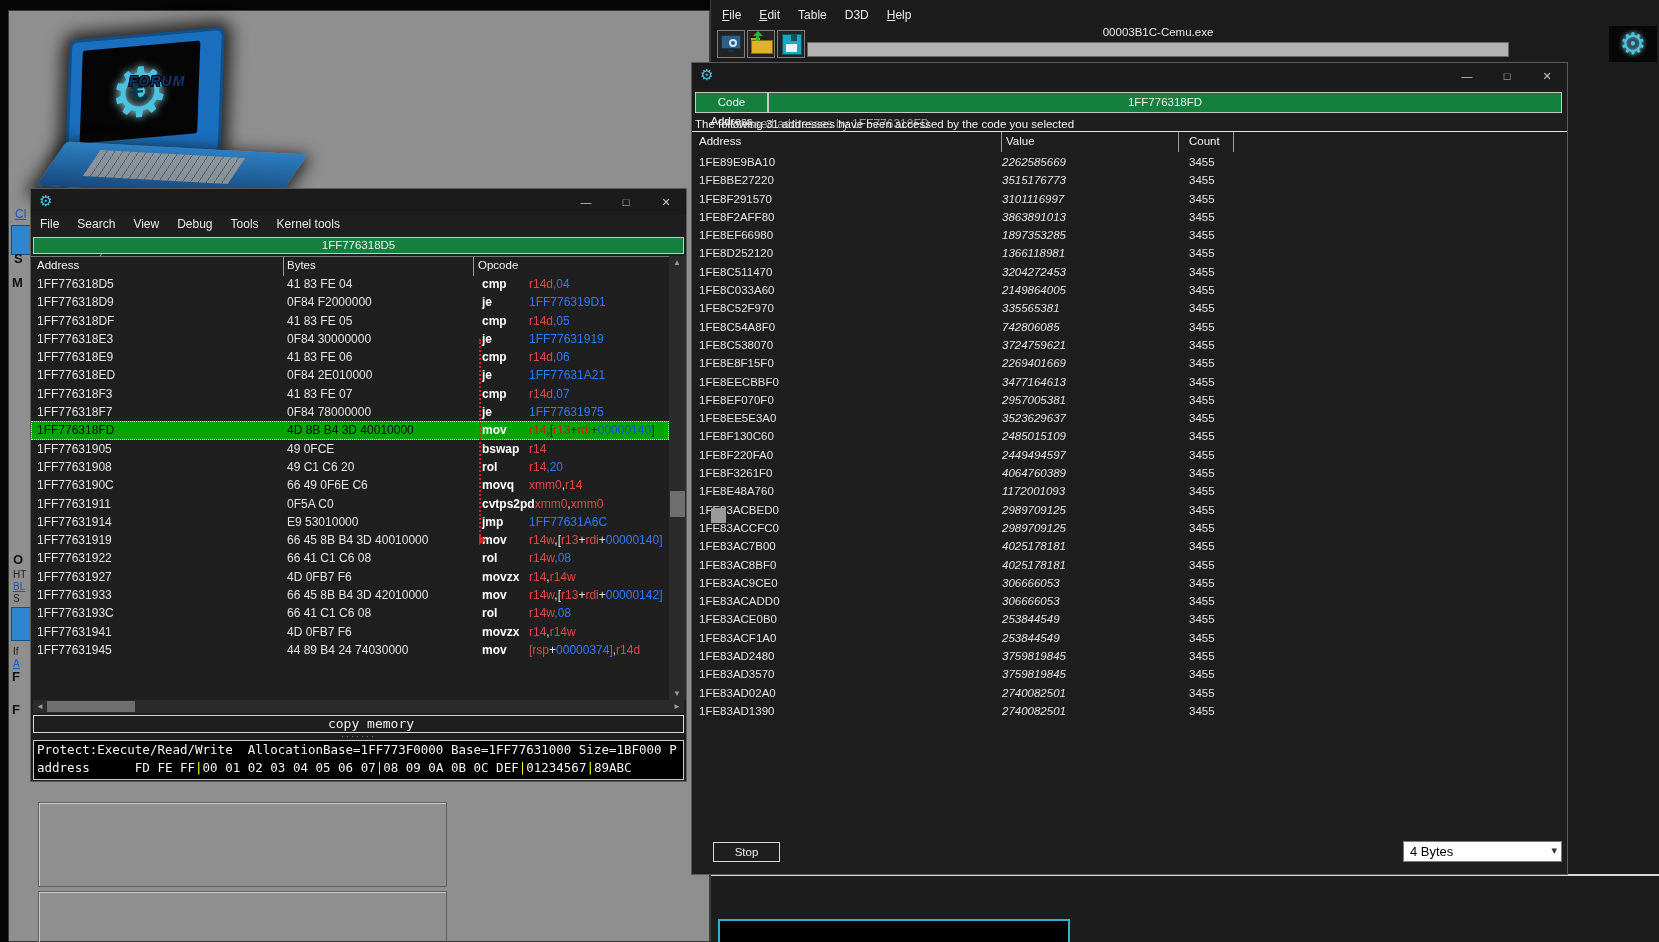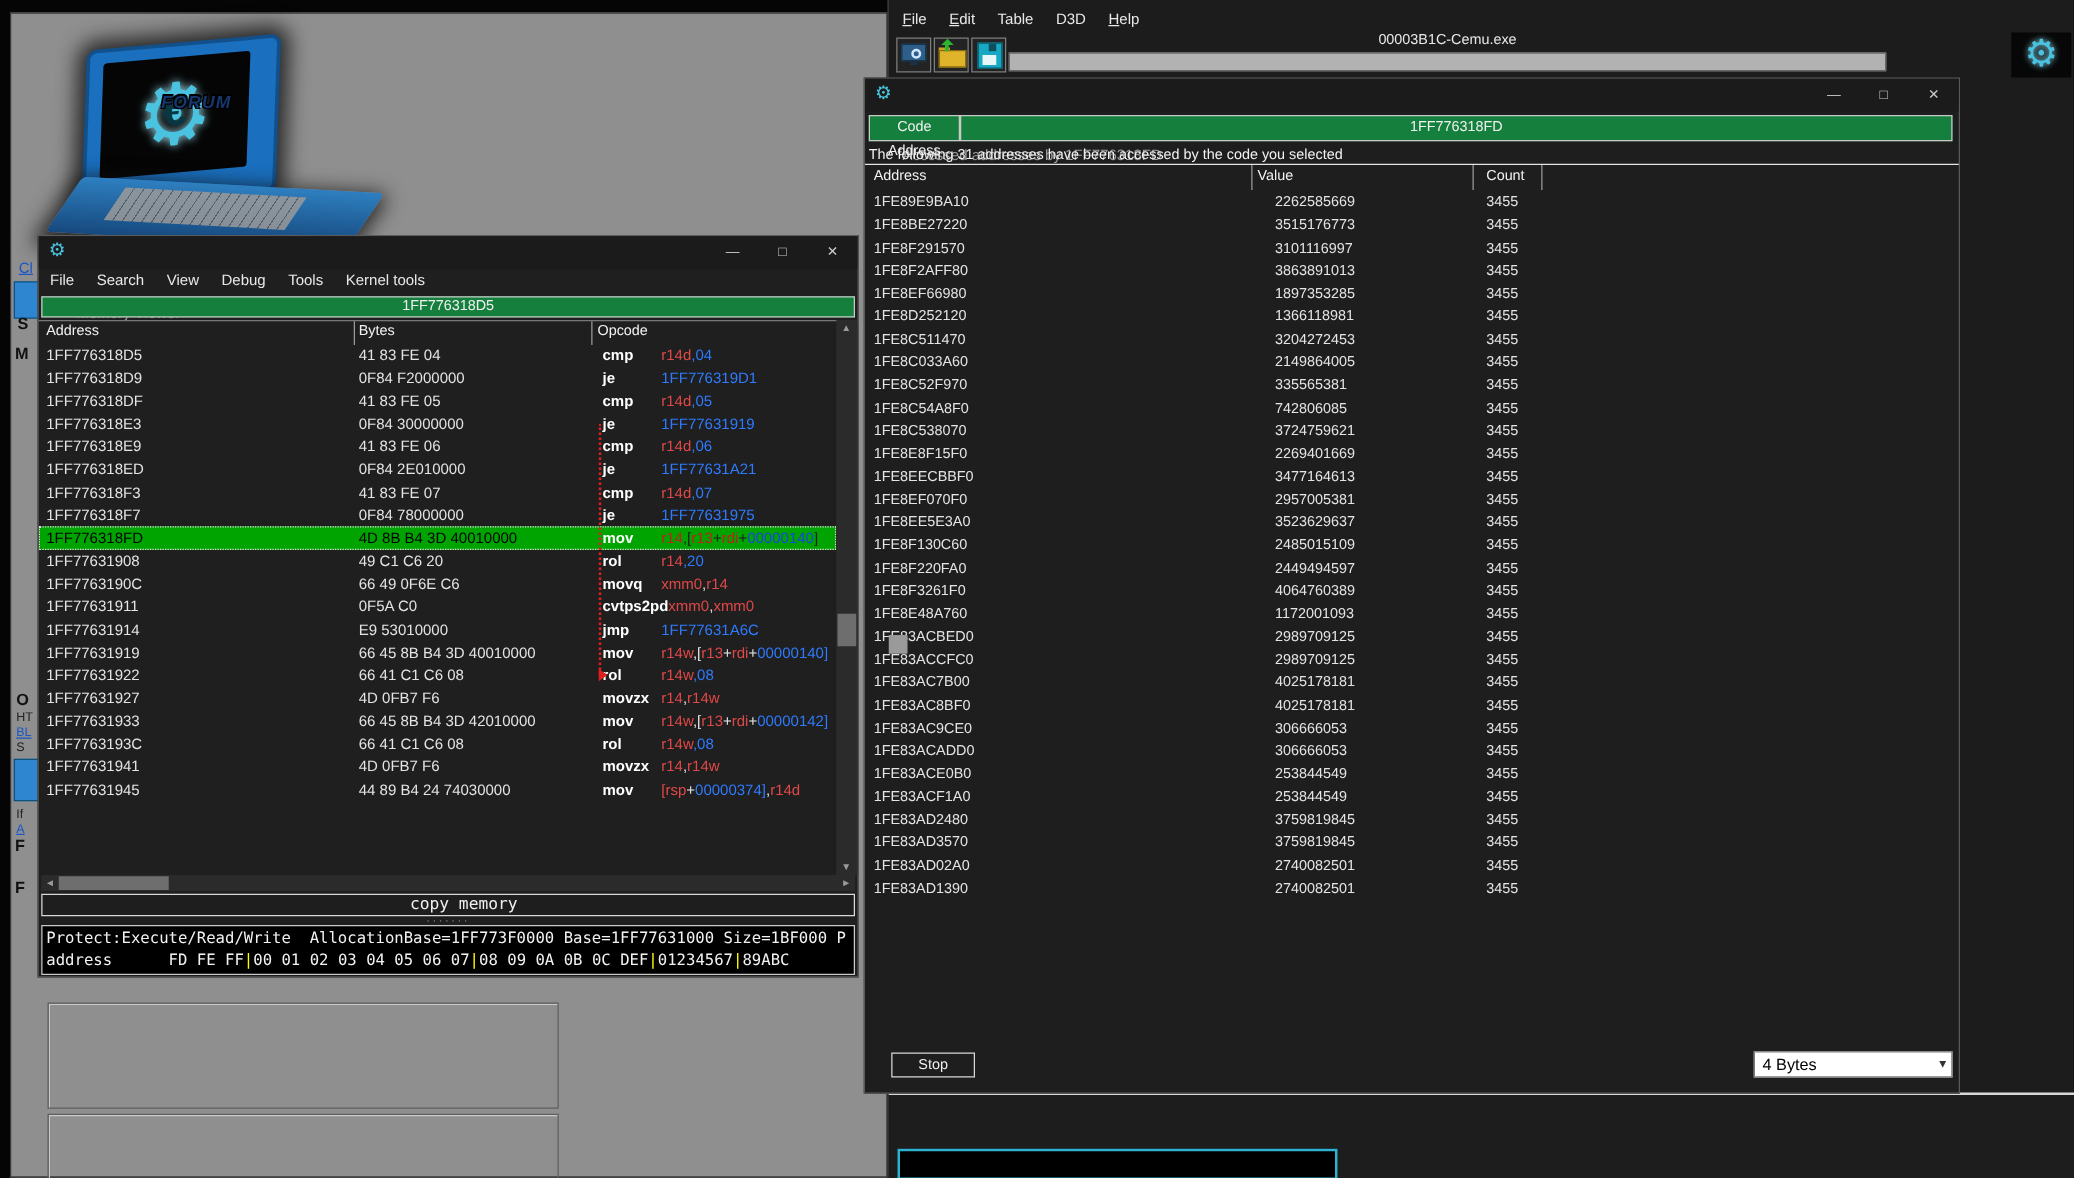--- a/index.html
+++ b/index.html
@@ -13,21 +13,21 @@
   .winctl span{width:40px;text-align:center;line-height:26px;color:#c8c8c8;font-size:11px;}
   .menubar{display:flex;color:#e8e8e8;font-size:12px;}
   .menubar span{padding:2px 9px;white-space:nowrap;}
   .fieldbox{position:absolute;border:1px solid #c9c9c9;box-sizing:border-box;color:#f0f0f0;
     font-size:11.5px;text-align:center;background:#15803d;}
   .hdrtext{position:absolute;color:#f2f2f2;font-size:11.5px;white-space:nowrap;}
   .vsep{position:absolute;width:1px;background:#9a9a9a;}
   
   .arow{position:relative;height:18.3px;line-height:18.3px;font-size:11.5px;color:#e4e4e4;}
   .arow span{position:absolute;white-space:nowrap;}
-  .a-addr{left:7px;} .a-val{left:328px;} .a-cnt{left:497px;}
+  .a-addr{left:7px;} .a-val{left:310px;font-style:italic;} .a-cnt{left:497px;}
   
   .drow{position:relative;height:18.3px;line-height:18.3px;font-size:12px;color:#e4e4e4;}
   .drow span{position:absolute;white-space:nowrap;}
   .d-addr{left:6px;} .d-bytes{left:256px;}
   .d-op{left:447px;padding-left:4px;}
   .d-op b{display:inline-block;min-width:47px;color:#fff;font-weight:bold;}
   .op-r{color:#e04848;position:static!important;} .op-b{color:#2f7bff;position:static!important;}
   .op-w{color:#e4e4e4;position:static!important;}
   .drow.sel{background:#00a400;outline:1px dotted #efd7ef;outline-offset:-1px;}
   .drow.sel .d-addr,.drow.sel .d-bytes{color:#000;}
@@ -392,20 +392,25 @@
         <span class="d-addr">1FF776318F7</span>
         <span class="d-bytes">0F84 78000000</span>
         <span class="d-op"><b>je</b><span class="op-b">1FF77631975</span></span>
       </div>
       <div class="drow sel">
         <span class="d-addr">1FF776318FD</span>
         <span class="d-bytes">4D 8B B4 3D 40010000</span>
         <span class="d-op"><b>mov</b><span class="op-r">r14</span><span class="op-w">,[</span><span class="op-r">r13</span><span class="op-w">+</span><span class="op-r">rdi</span><span class="op-w">+</span><span class="op-b">00000140</span><span class="op-w">]</span></span>
       </div>
       <div class="drow">
+        <span class="d-addr">1FF77631905</span>
+        <span class="d-bytes">49 0FCE</span>
+        <span class="d-op"><b>bswap</b><span class="op-r">r14</span></span>
+      </div>
+      <div class="drow">
         <span class="d-addr">1FF77631908</span>
         <span class="d-bytes">49 C1 C6 20</span>
         <span class="d-op"><b>rol</b><span class="op-r">r14</span><span class="op-b">,20</span></span>
       </div>
       <div class="drow">
         <span class="d-addr">1FF7763190C</span>
         <span class="d-bytes">66 49 0F6E C6</span>
         <span class="d-op"><b>movq</b><span class="op-r">xmm0</span><span class="op-w">,</span><span class="op-r">r14</span></span>
       </div>
       <div class="drow">

